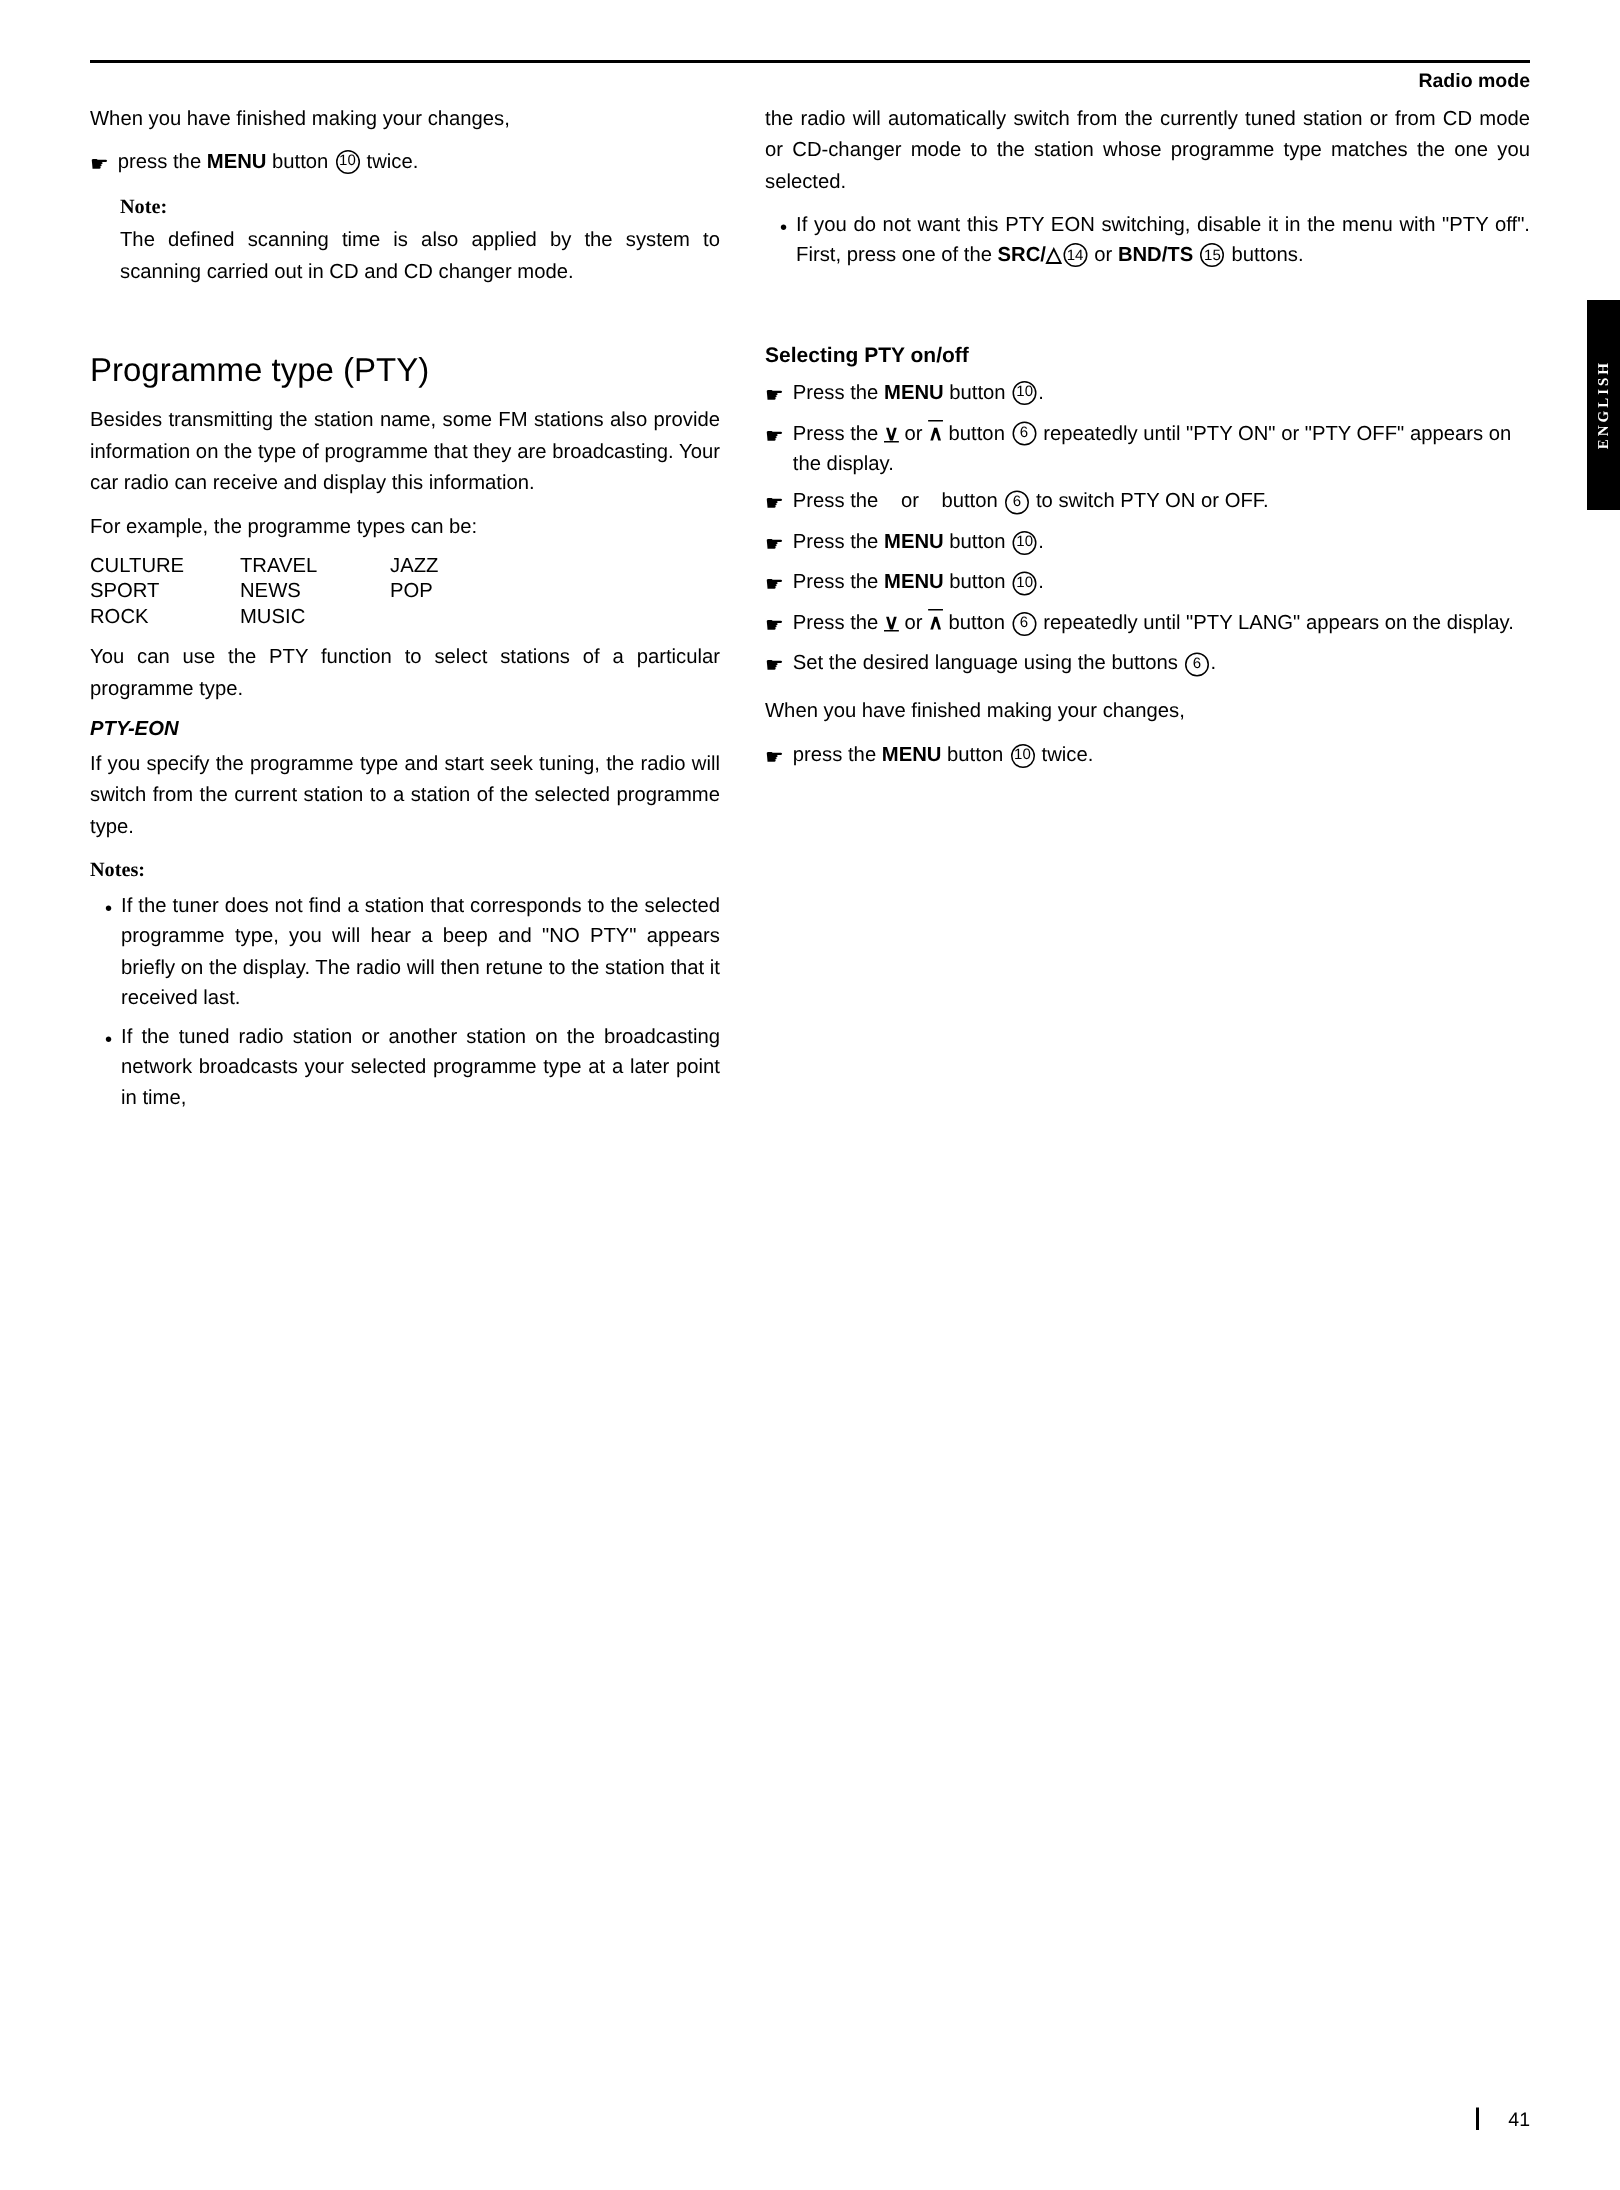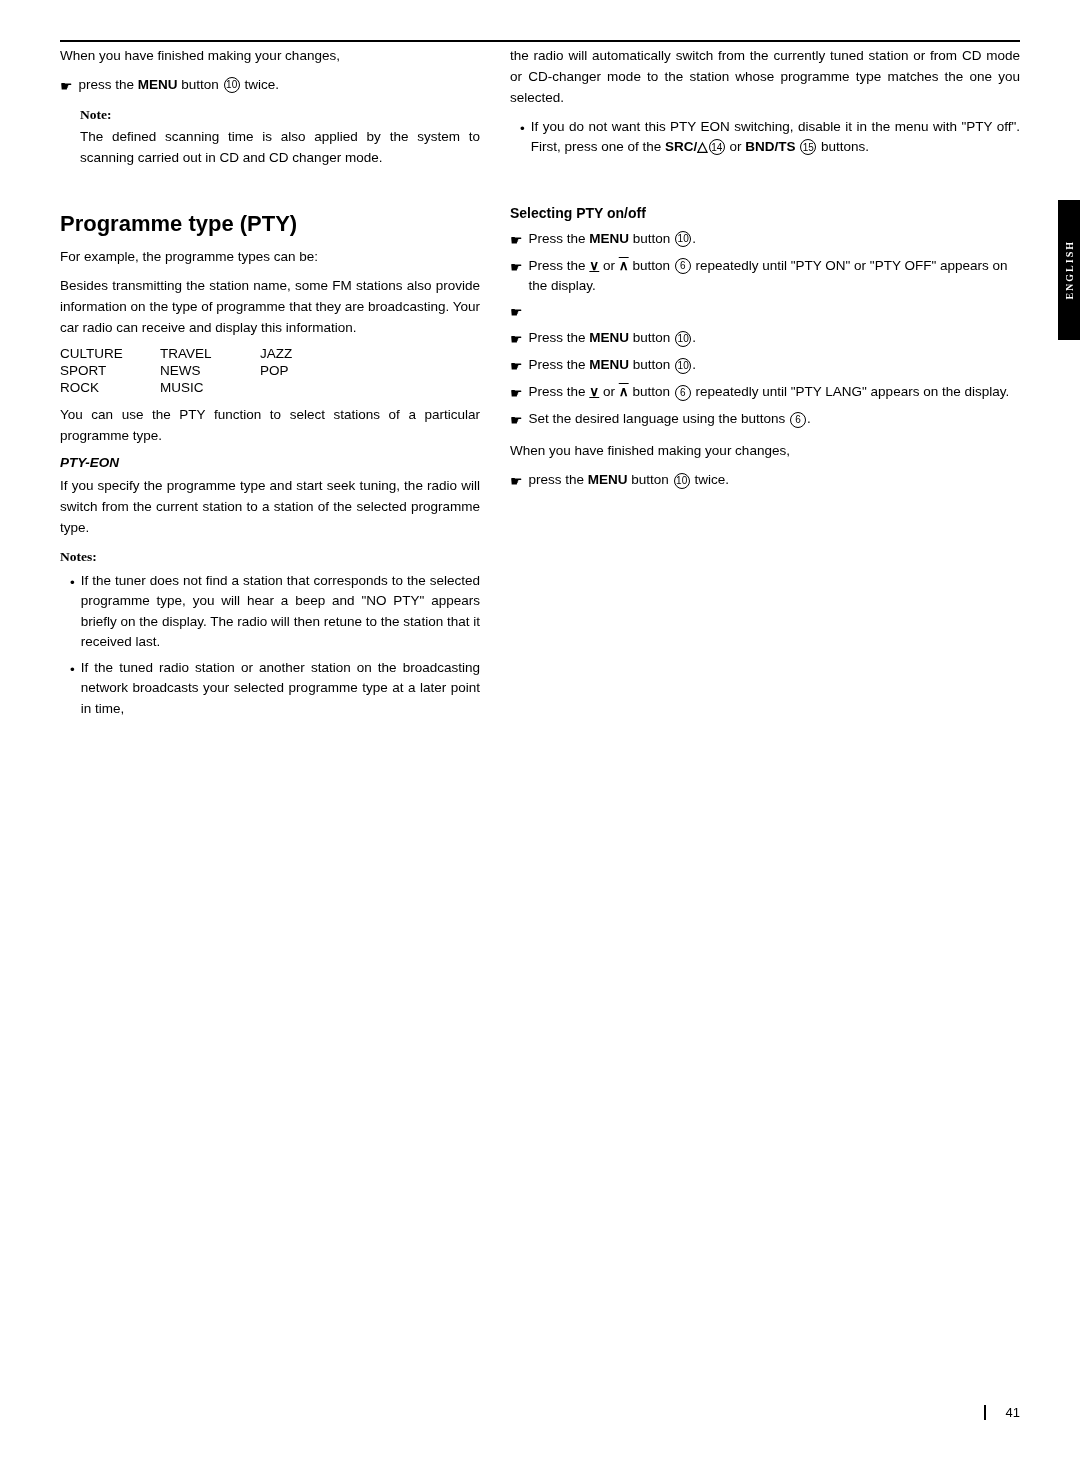--- a/index.html
+++ b/index.html
@@ -36,21 +36,21 @@
       font-size: 10px;
       font-weight: bold;
       letter-spacing: 2px;
       writing-mode: vertical-rl;
       text-orientation: mixed;
       transform: rotate(180deg);
     }
     .section-title {
       font-family: Arial, sans-serif;
       font-size: 22px;
-      font-weight: bold;
+      font-weight: normal;
       margin-top: 18px;
       margin-bottom: 10px;
     }
     .body-text {
       font-family: Arial, sans-serif;
       font-size: 13.5px;
       line-height: 1.55;
       text-align: justify;
       margin-bottom: 8px;
     }
@@ -179,20 +179,23 @@
 
 <div class="page">
 
   <div class="side-tab">
     <span>ENGLISH</span>
   </div>
 
   <div style="position:absolute;top:40px;left:60px;right:60px;">
 
     <div style="border-top:2px solid #000;margin-bottom:4px;"></div>
+    <div style="display:flex;justify-content:flex-end;margin-bottom:8px;">
+      <span style="font-family:Arial,sans-serif;font-size:13px;font-weight:bold;">Radio mode</span>
+    </div>
 
     <div style="display:flex;flex-direction:row;">
 
       <div style="width:450px;padding-right:30px;flex-shrink:0;">
         <p class="body-text">When you have finished making your changes,</p>
         <div class="arrow-item">
           <span class="arrow-icon">☛</span>
           <span class="arrow-text">press the <span class="bold-text">MENU</span> button <span class="circle-num">10</span> twice.</span>
         </div>
         <div class="indent-block">
@@ -213,22 +216,22 @@
           </div>
         </div>
       </div>
     </div>
 
     <div style="display:flex;flex-direction:row;margin-top:16px;">
 
       <div style="width:450px;padding-right:30px;flex-shrink:0;">
 
         <h2 class="section-title">Programme type (PTY)</h2>
+        <p class="body-text">Besides transmitting the station name, some FM stations also provide information on the type of programme that they are broadcasting. Your car radio can receive and display this information.</p>
         <p class="body-text">For example, the programme types can be:</p>
-        <p class="body-text">Besides transmitting the station name, some FM stations also provide information on the type of programme that they are broadcasting. Your car radio can receive and display this information.</p>
 
         <div class="programme-table">
           <span>CULTURE</span>
           <span>TRAVEL</span>
           <span>JAZZ</span>
           <span>SPORT</span>
           <span>NEWS</span>
           <span>POP</span>
           <span>ROCK</span>
           <span>MUSIC</span>
@@ -260,20 +263,21 @@
         <div class="arrow-item">
           <span class="arrow-icon">☛</span>
           <span class="arrow-text">Press the <span class="bold-text">MENU</span> button <span class="circle-num">10</span>.</span>
         </div>
         <div class="arrow-item">
           <span class="arrow-icon">☛</span>
           <span class="arrow-text">Press the <span style="font-weight:bold;text-decoration:underline;">∨</span> or <span style="font-weight:bold;text-decoration:overline;">∧</span> button <span class="circle-num">6</span> repeatedly until "PTY ON" or "PTY OFF" appears on the display.</span>
         </div>
         <div class="arrow-item">
           <span class="arrow-icon">☛</span>
+          <span class="arrow-text">Press the &nbsp;&nbsp; or &nbsp;&nbsp; button <span class="circle-num">6</span> to switch PTY ON or OFF.</span>
         </div>
         <div class="arrow-item">
           <span class="arrow-icon">☛</span>
           <span class="arrow-text">Press the <span class="bold-text">MENU</span> button <span class="circle-num">10</span>.</span>
         </div>
 
 
         <div class="arrow-item">
           <span class="arrow-icon">☛</span>
           <span class="arrow-text">Press the <span class="bold-text">MENU</span> button <span class="circle-num">10</span>.</span>

